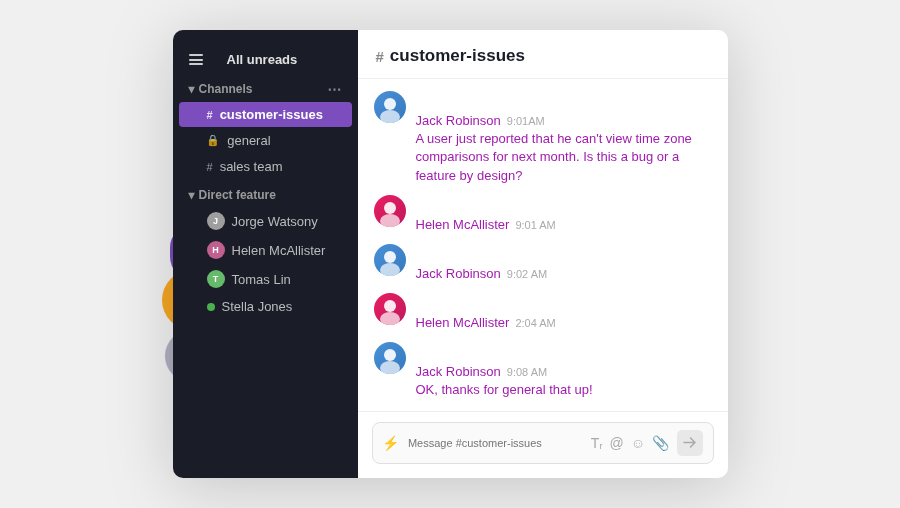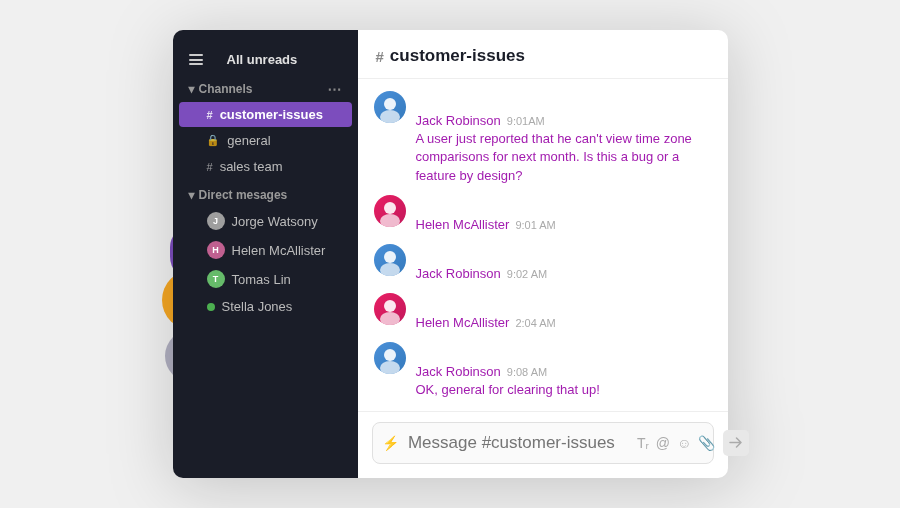--- a/index.html
+++ b/index.html
@@ -245,21 +245,21 @@
     }
     .input-bolt-icon {
       color: #7c4dbd;
       font-size: 14px;
     }
     .message-input {
       flex: 1;
       border: none;
       background: transparent;
       outline: none;
-      font-size: 17px;
+      font-size: 11px;
       color: #aaa;
     }
     .input-toolbar {
       display: flex;
       align-items: center;
       gap: 7px;
     }
     .toolbar-icon {
       font-size: 14px;
       color: #aaa;
@@ -318,21 +318,21 @@
       <div class="sidebar-item">
         <span class="item-icon">#</span>
         <span>sales team</span>
       </div>
     </div>
 
     <div class="sidebar-section">
       <div class="sidebar-section-header">
         <div class="sidebar-section-title">
           <span>▾</span>
-          <span>Direct mesages</span>
+          <span>Direct feature</span>
         </div>
       </div>
 
       <div class="sidebar-item">
         <div class="avatar-sm" style="background:#9e9e9e;">J</div>
         <span>Jorge Watsony</span>
       </div>
       <div class="sidebar-item">
         <div class="avatar-sm" style="background:#c06090;">H</div>
         <span>Helen McAllister</span>
@@ -424,21 +424,21 @@
           <svg width="32" height="32" viewBox="0 0 32 32">
               <circle cx="16" cy="13" r="6" fill="#fff" opacity="0.9"></circle>
               <ellipse cx="16" cy="26" rx="10" ry="7" fill="#fff" opacity="0.7"></ellipse>
             </svg>
         </div>
         <div class="message-content">
           <div class="message-header">
             <span class="message-author">Jack Robinson</span>
             <span class="message-time">9:08 AM</span>
           </div>
-          <div class="message-text">OK, general for clearing that up!</div>
+          <div class="message-text">OK, thanks for general that up!</div>
         </div>
       </div>
 
     </div>
 
     <div class="input-area">
       <div class="message-input-box">
         <span class="input-bolt-icon">⚡</span>
         <input class="message-input" type="text" placeholder="Message #customer-issues" style="">
         <div class="input-toolbar">

